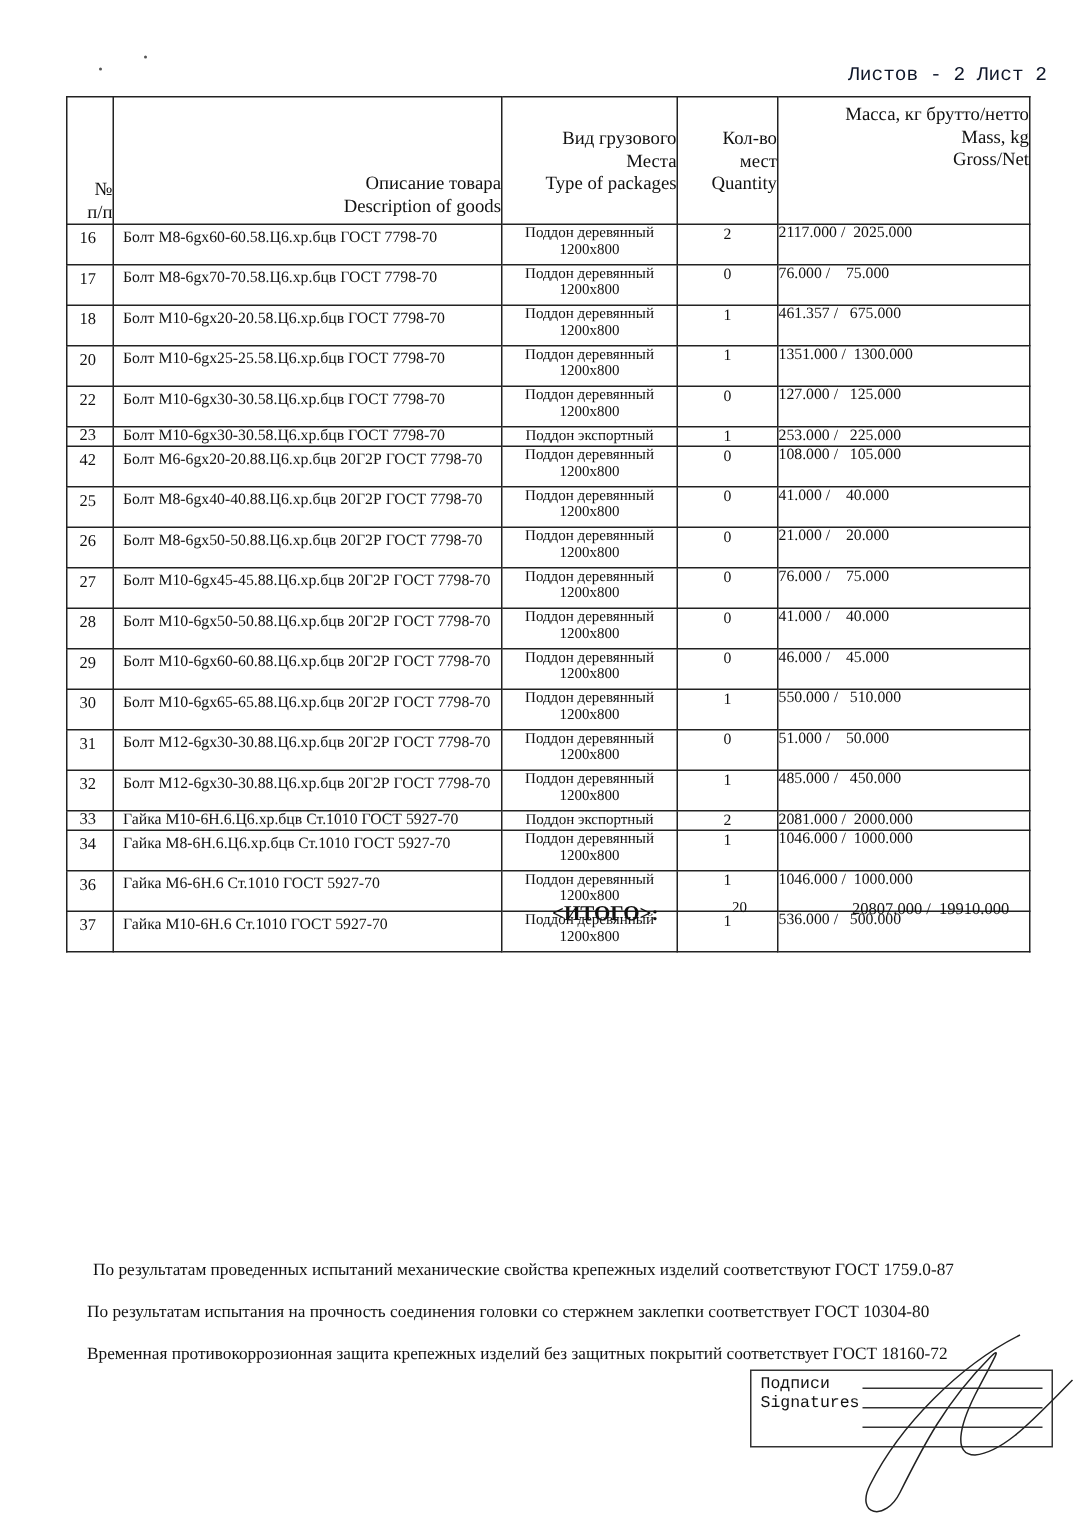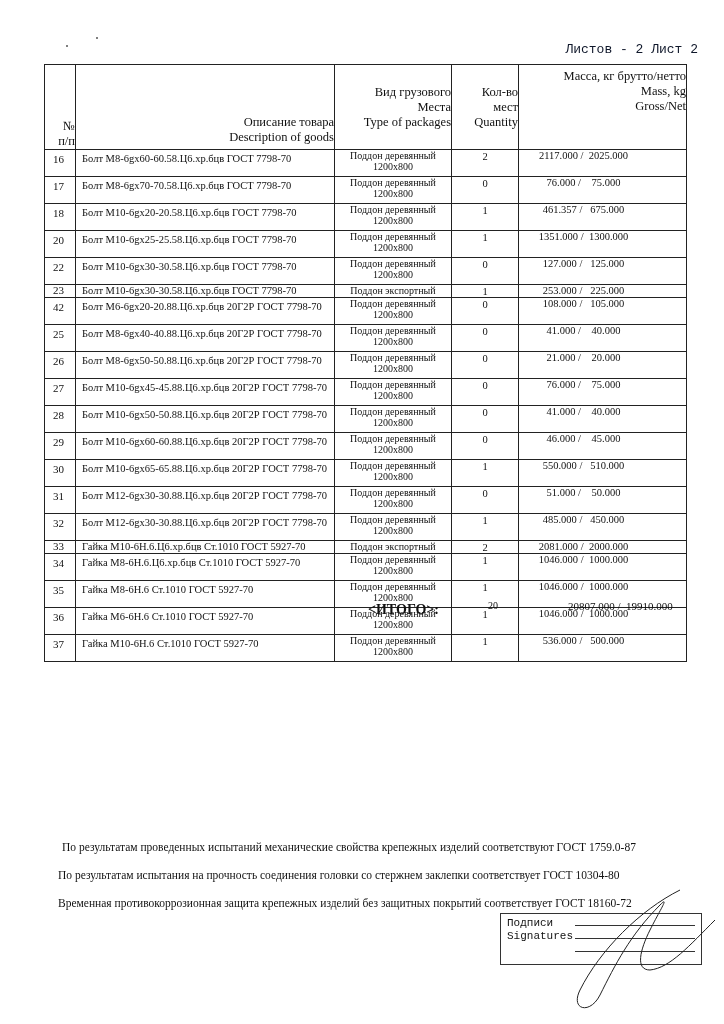--- a/index.html
+++ b/index.html
@@ -9,21 +9,21 @@
   table.goods { position: absolute; left: 44px; top: 64px; width: 642px; border-collapse: collapse; table-layout: fixed; }
   table.goods th, table.goods td { border: 1px solid #222; padding: 0; vertical-align: top; }
   table.goods th { font-weight: normal; font-size: 12.5px; line-height: 15px; text-align: right; vertical-align: middle; height: 80px; margin-left: 36px; }
   th.c-num { vertical-align: bottom !important; padding-bottom: 4px; }
   col.c1 { width: 31px; } col.c2 { width: 259px; } col.c3 { width: 117px; } col.c4 { width: 67px; } col.c5 { width: 168px; }
   td { font-size: 10.5px; line-height: 11px; }
   td.num { text-align: left; padding-left: 8px !important; padding-top: 4px !important; font-size: 11px; }
   td.desc { padding-left: 6px !important; padding-top: 3px !important; }
   td.pkg { text-align: center; font-size: 10px; line-height: 11px; }
   td.qty { text-align: center; padding-top: 1px !important; }
-  td.mass { text-align: center; padding-right: 38px !important; white-space: pre; }
+  td.mass { text-align: left; padding-right: 38px !important; white-space: pre; }
   tr.tall td { height: 22px; }
   tr.short td { height: 10px; }
   tr.short td.num, tr.short td.desc { padding-top: 0 !important; }
   .total { position: absolute; top: 600px; left: 368px; width: 320px; height: 20px; }
   .total .label { position: absolute; left: 0; top: 2px; font-size: 14px; font-weight: bold; }
   .total .qty { position: absolute; left: 120px; top: 0; font-size: 10px; }
   .total .mass { position: absolute; left: 200px; top: 0; font-size: 11px; white-space: pre; }
   .note { position: absolute; font-size: 11.5px; white-space: nowrap; }
   .sig-box { position: absolute; left: 500px; top: 913px; width: 200px; height: 50px; border: 1px solid #333; font-family: "Liberation Mono", "DejaVu Sans Mono", monospace; font-size: 11px; }
   .sig-box .l1 { position: absolute; left: 6px; top: 3px; }
@@ -237,30 +237,20 @@
         <td class="num">34</td>
         <td class="desc">Гайка М8-6Н.6.Ц6.хр.бцв Ст.1010 ГОСТ 5927-70</td>
         <td class="pkg">
           <div>Поддон деревянный</div>
           <div>1200x800</div>
         </td>
         <td class="qty">1</td>
         <td class="mass">1046.000 /  1000.000</td>
       </tr>
       <tr class="tall">
-        <td class="num">35</td>
-        <td class="desc">Гайка М8-6Н.6 Ст.1010 ГОСТ 5927-70</td>
-        <td class="pkg">
-          <div>Поддон деревянный</div>
-          <div>1200x800</div>
-        </td>
-        <td class="qty">1</td>
-        <td class="mass">1046.000 /  1000.000</td>
-      </tr>
-      <tr class="tall">
         <td class="num">36</td>
         <td class="desc">Гайка М6-6Н.6 Ст.1010 ГОСТ 5927-70</td>
         <td class="pkg">
           <div>Поддон деревянный</div>
           <div>1200x800</div>
         </td>
         <td class="qty">1</td>
         <td class="mass">1046.000 /  1000.000</td>
       </tr>
       <tr class="tall">

